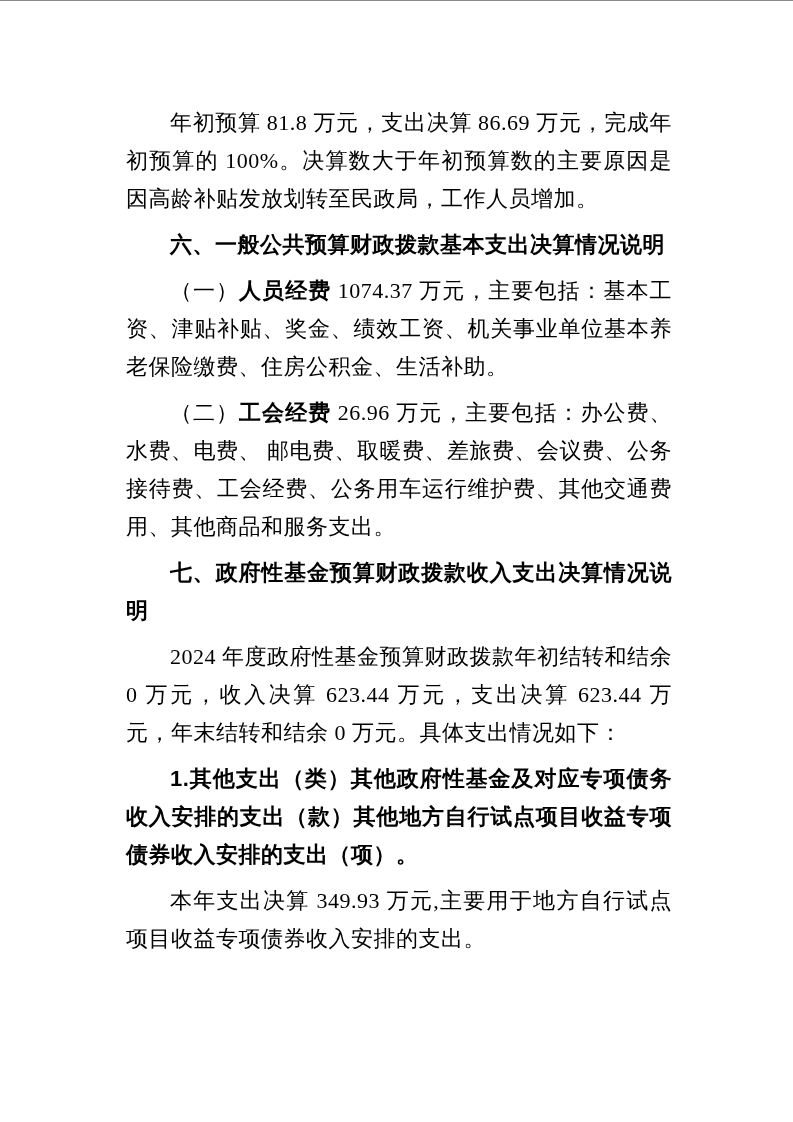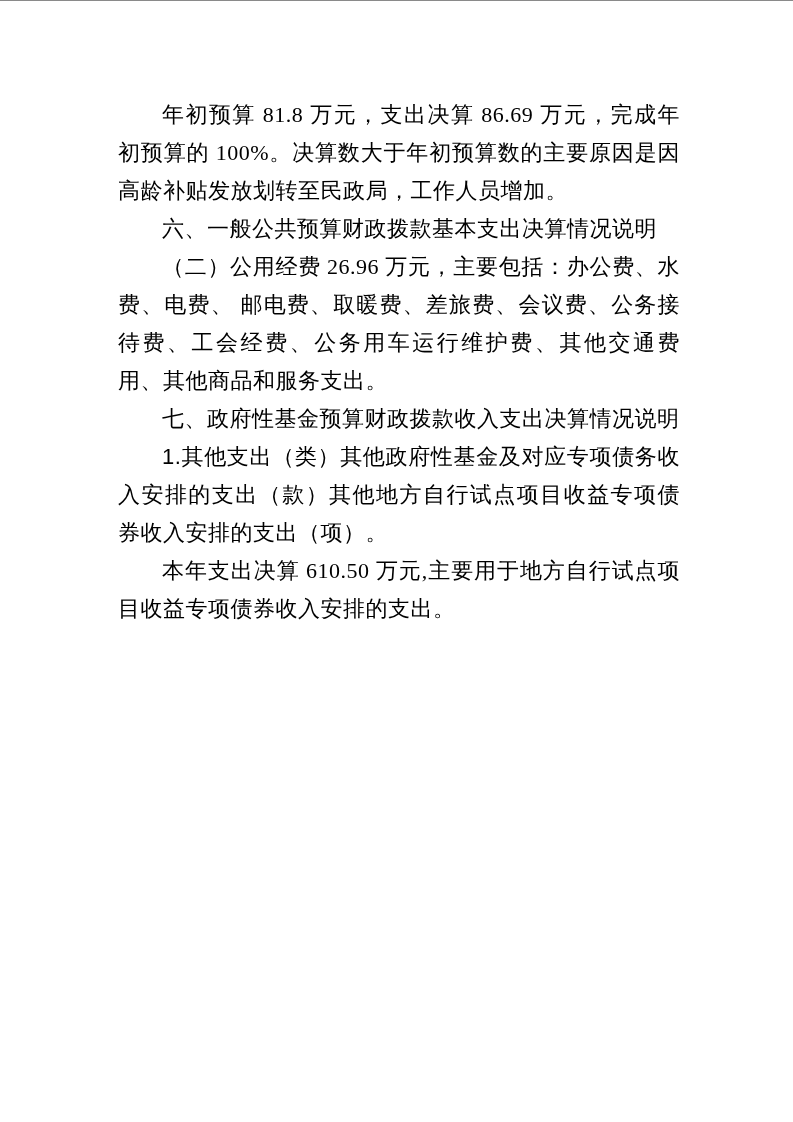--- a/index.html
+++ b/index.html
@@ -35,38 +35,40 @@
     position: absolute;
     left: 118px;
     top: 96px;
     width: 562px;
     font-size: 22px;
     line-height: 38px;
     text-align: justify;
     letter-spacing: 0.5px;
   }
   .doc p {
-    margin: 0;
+    margin: 8px;
     padding: 0;
     text-indent: 44px;
   }
   
   .style-heading,
   .style-bold,
   .seg-bold {
     font-family: "Liberation Sans", "DejaVu Sans", sans-serif;
-    font-weight: 400;
+    font-weight: 700;
   }
 </style>
 </head>
 <body>
 
 <div class="page">
   <div class="top-edge"></div>
   <div class="doc" id="doc">
       <p class="style-body"><span>年初预算 81.8 万元，支出决算 86.69 万元，完成年初预算的 100%。决算数大于年初预算数的主要原因是因高龄补贴发放划转至民政局，工作人员增加。</span></p>
       <p class="style-heading"><span class="seg-bold">六、一般公共预算财政拨款基本支出决算情况说明</span></p>
-      <p class="style-body"><span>（二）</span><span class="seg-bold">公用经费</span><span> 26.96 万元，主要包括：办公费、水费、电费、 邮电费、取暖费、差旅费、会议费、公务接待费、工会经费、公务用车运行维护费、其他交通费用、其他商品和服务支出。</span></p>
+      <p class="style-body"><span>（一）</span><span class="seg-bold">人员经费</span><span> 1074.37 万元，主要包括：基本工资、津贴补贴、奖金、绩效工资、机关事业单位基本养老保险缴费、住房公积金、生活补助。</span></p>
+      <p class="style-body"><span>（二）</span><span class="seg-bold">工会经费</span><span> 26.96 万元，主要包括：办公费、水费、电费、 邮电费、取暖费、差旅费、会议费、公务接待费、工会经费、公务用车运行维护费、其他交通费用、其他商品和服务支出。</span></p>
       <p class="style-heading"><span class="seg-bold">七、政府性基金预算财政拨款收入支出决算情况说明</span></p>
+      <p class="style-body"><span>2024 年度政府性基金预算财政拨款年初结转和结余 0 万元，收入决算 623.44 万元，支出决算 623.44 万元，年末结转和结余 0 万元。具体支出情况如下：</span></p>
       <p class="style-bold"><span class="seg-bold">1.其他支出（类）其他政府性基金及对应专项债务收入安排的支出（款）其他地方自行试点项目收益专项债券收入安排的支出（项）。</span></p>
-      <p class="style-body"><span>本年支出决算 610.50 万元,主要用于地方自行试点项目收益专项债券收入安排的支出。</span></p>
+      <p class="style-body"><span>本年支出决算 349.93 万元,主要用于地方自行试点项目收益专项债券收入安排的支出。</span></p>
     </div>
 </div>
 
 </body></html>

